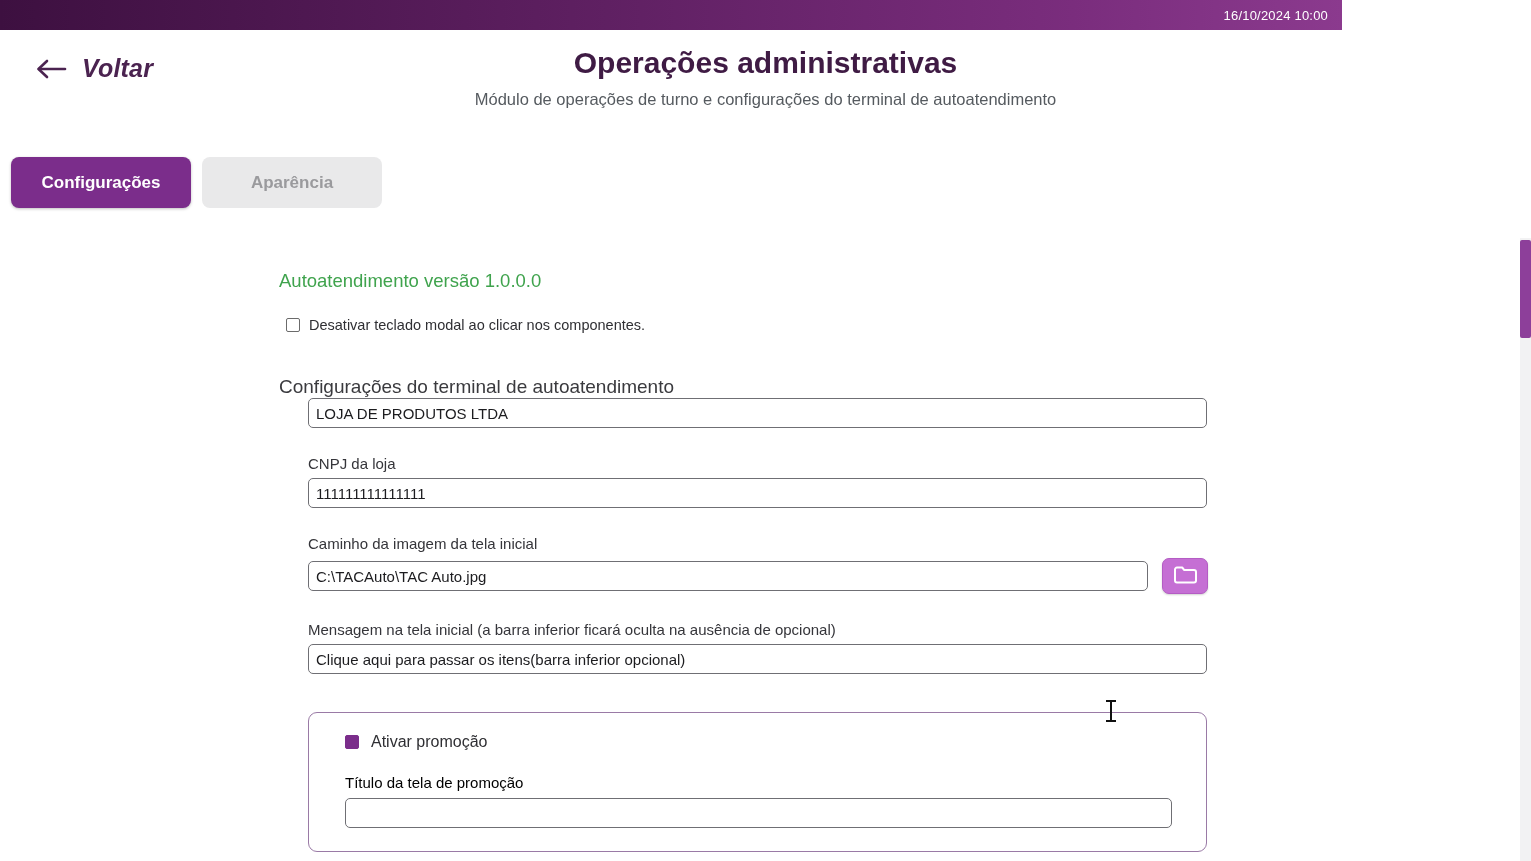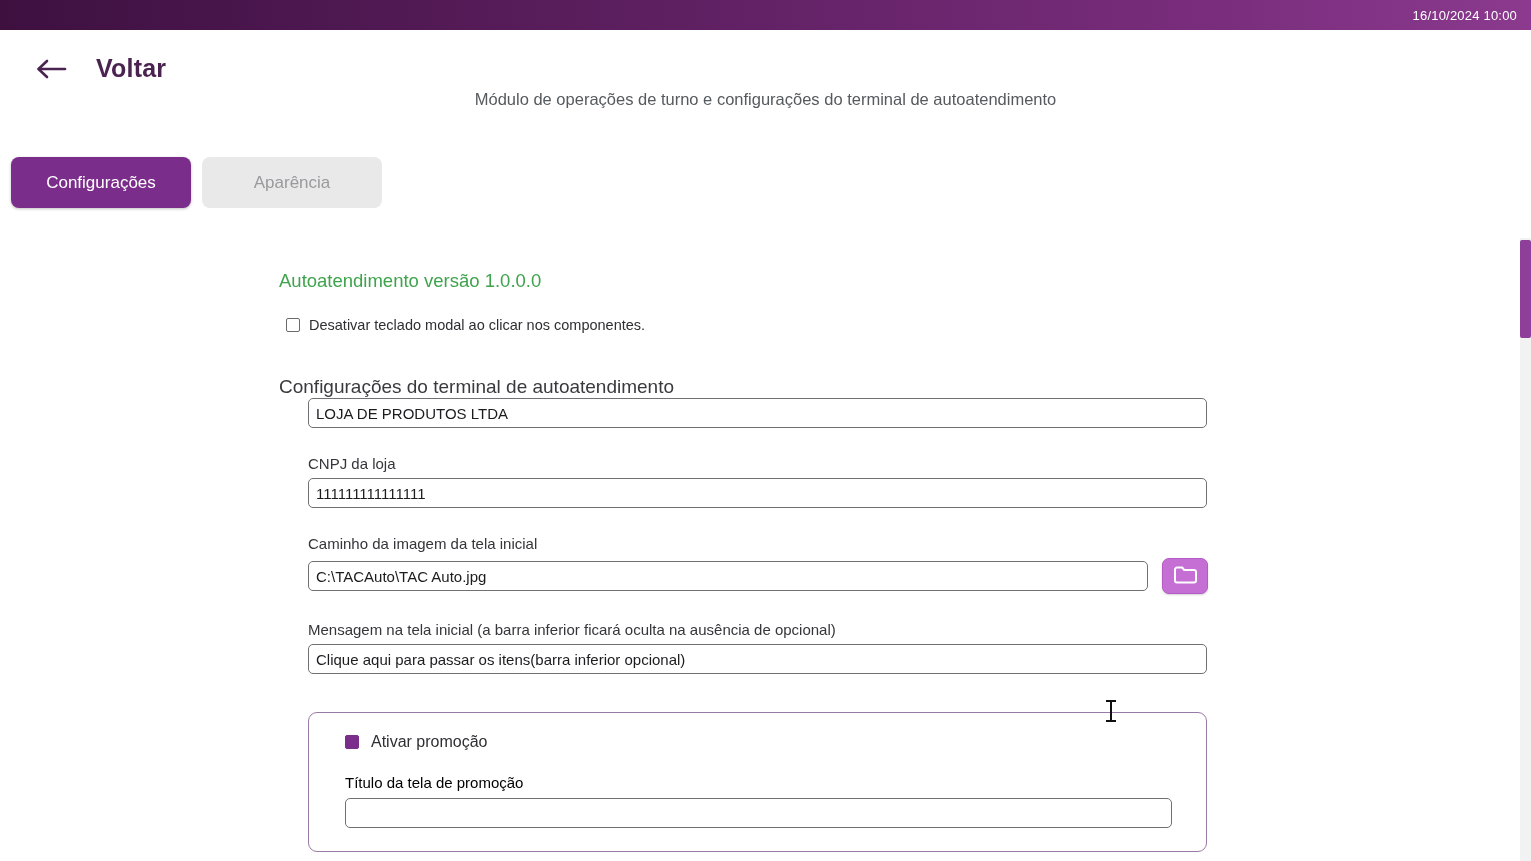--- a/index.html
+++ b/index.html
@@ -14,21 +14,21 @@
     position: relative;
     width: 1531px; height: 861px;
     background: #ffffff;
     overflow: hidden;
   }
 
   
   .statusbar {
     position: absolute;
     top: 0; left: 0;
-    width: 1531px; height: 30px;
+    width: 1342px; height: 30px;
     background: linear-gradient(90deg, #3d1040 0%, #5b1e5e 40%, #7a2d7d 80%, #8b3a8e 100%);
     display: flex;
     align-items: center;
     justify-content: flex-end;
   }
   .statusbar .clock {
     color: #ffffff;
     font-size: 13px;
     padding-right: 14px;
     letter-spacing: 0.2px;
@@ -38,23 +38,24 @@
   .header {
     position: absolute;
     top: 30px; left: 0;
     width: 1531px; height: 112px;
   }
   .back-btn {
     position: absolute;
     left: 34px; top: 24px;
     display: flex;
     align-items: flex-end;
-    gap: 28px;
+    gap: 14px;
     cursor: pointer;
     user-select: none;
+    font-style: italic;
   }
   .back-arrow {
     width: 34px; height: 28px;
     position: relative;
     display: block;
   }
   .back-label {
     font-size: 25px;
     font-weight: bold;
     color: #4b2350;
@@ -83,21 +84,21 @@
     display: flex;
     gap: 11px;
   }
   .tab {
     height: 51px;
     border-radius: 8px;
     display: flex;
     align-items: center;
     justify-content: center;
     font-size: 17px;
-    font-weight: normal;
+    font-weight: bold;
     cursor: pointer;
     user-select: none;
     padding: 16px 20px;
   }
   .tab.active {
     background: #7b2d8b;
     color: #ffffff;
     min-width: 180px;
     box-shadow: 0 1px 3px rgba(0,0,0,0.25);
   }
@@ -282,20 +283,21 @@
   <div class="header">
     <div class="back-btn">
       <span class="back-arrow">
         <svg width="34" height="28" viewBox="0 0 34 28" fill="none" xmlns="http://www.w3.org/2000/svg">
           <path d="M31 14 H5" stroke="#4b2350" stroke-width="2.6" stroke-linecap="round"></path>
           <path d="M13 6 L4.5 14 L13 22" stroke="#4b2350" stroke-width="2.6" stroke-linecap="round" stroke-linejoin="round" fill="none"></path>
         </svg>
       </span>
       <span class="back-label">Voltar</span>
     </div>
+    <div class="title">Operações administrativas</div>
     <div class="subtitle">Módulo de operações de turno e configurações do terminal de autoatendimento</div>
   </div>
 
   <div class="tabs">
     <div class="tab active">Configurações</div>
     <div class="tab inactive">Aparência</div>
   </div>
 
   <div class="content">
     <div class="inner">

